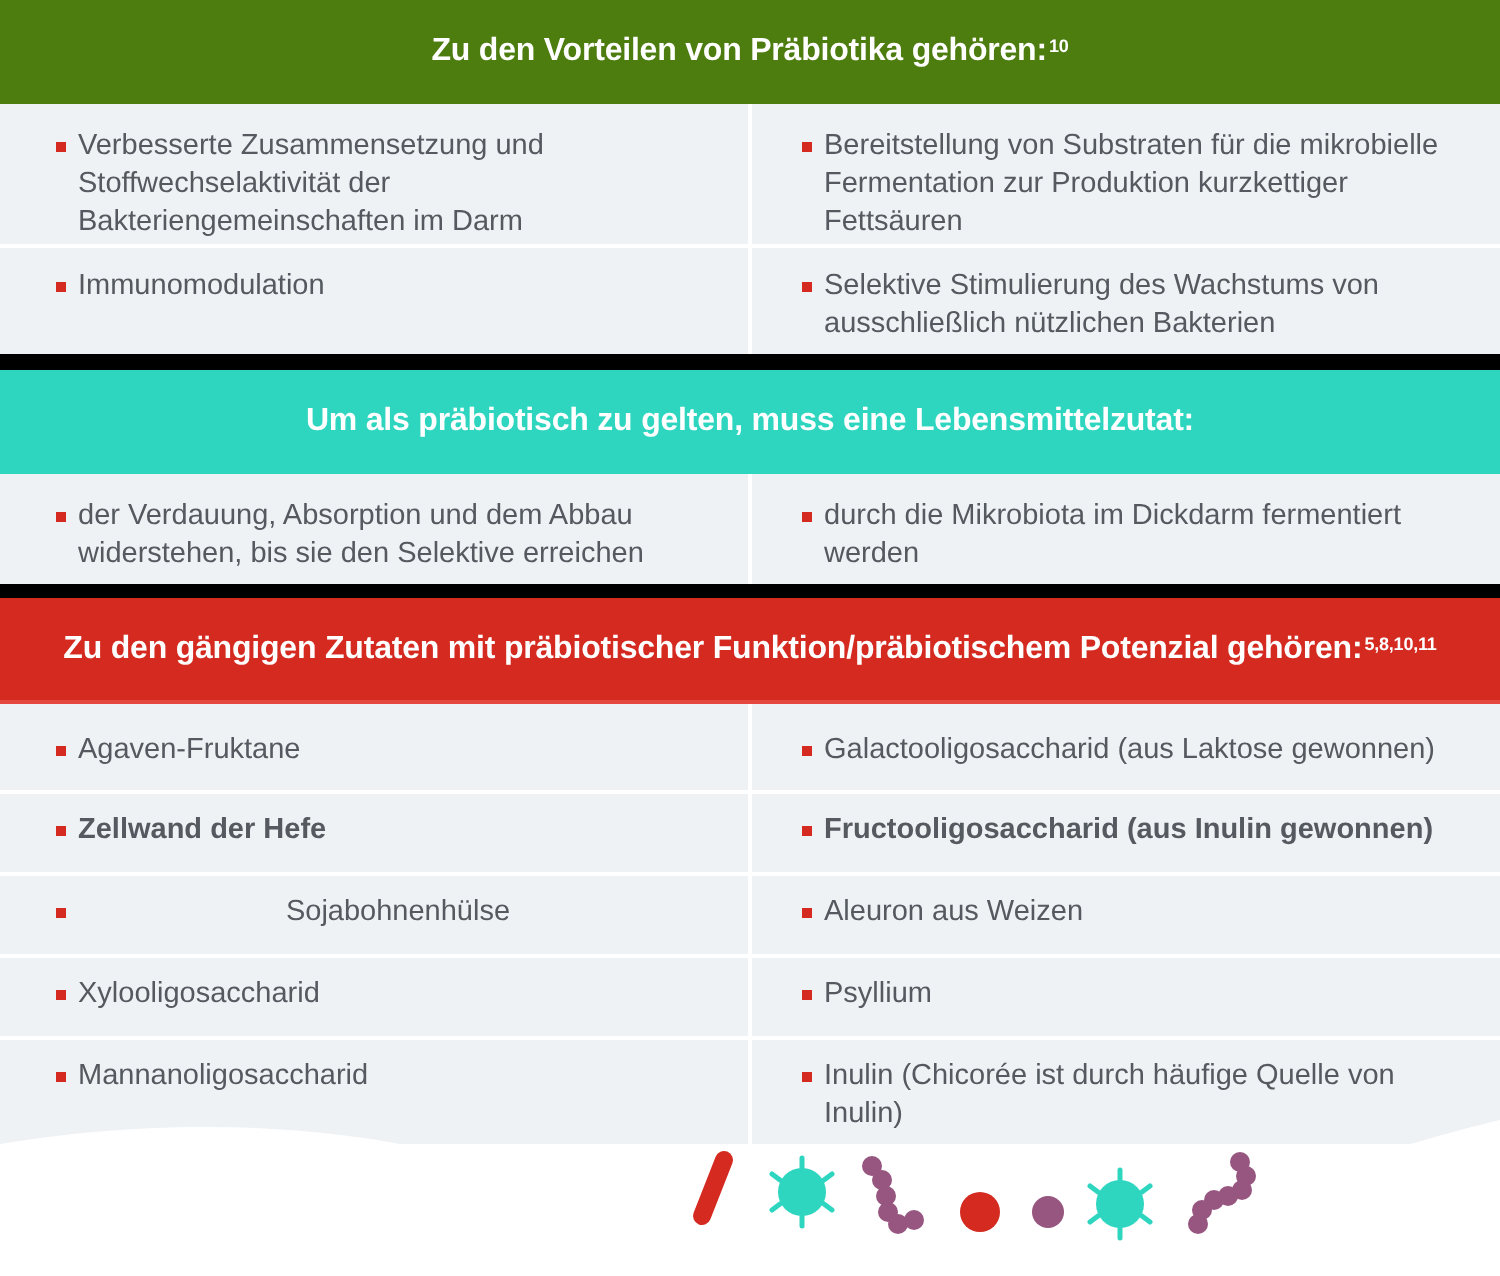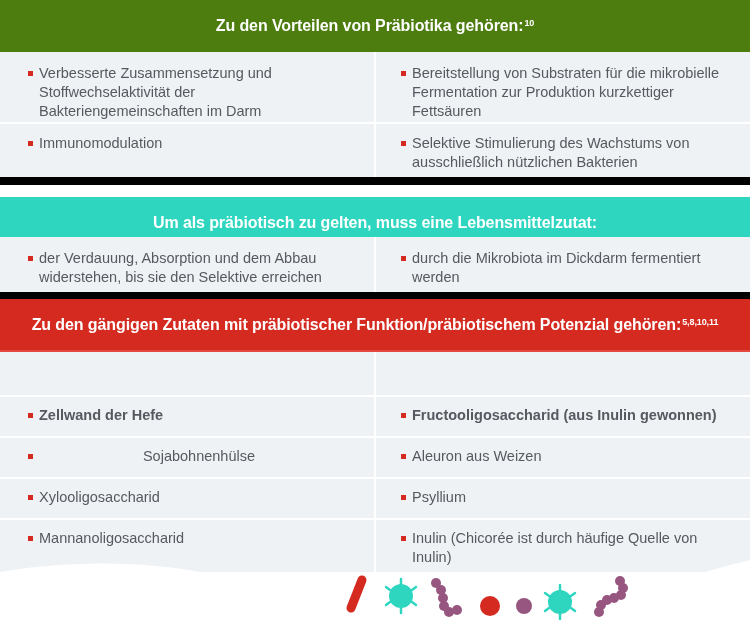--- a/index.html
+++ b/index.html
@@ -62,21 +62,21 @@
       <span>Immunomodulation</span>
     </div>
     <div class="cell right" style="top:10px;">
       <span class="bullet"></span>
       <span>Selektive Stimulierung des Wachstums von ausschließlich nützlichen Bakterien</span>
     </div>
   </div>
 </div>
 <div class="black-bar" style="top:177px; height:8px;"></div>
 
-<div class="section-header" style="top:185px; height:52px; background:#2ED6C0;margin-top:12px;">
+<div class="section-header" style="top:185px; height:52px; background:#2ED6C0;">
   <span>Um als präbiotisch zu gelten, muss eine Lebensmittelzutat:</span>
 </div>
 <div class="grid" style="top:237px; height:55px;">
   <div class="col-divider" style="height:55px;"></div>
   <div class="row" style="top:0; height:55px;">
     <div class="cell left" style="top:12px;">
       <span class="bullet"></span>
       <span>der Verdauung, Absorption und dem Abbau widerstehen, bis sie den Selektive erreichen</span>
     </div>
     <div class="cell right" style="top:12px;">
@@ -87,20 +87,30 @@
 </div>
 <div class="black-bar" style="top:292px; height:7px;"></div>
 
 <div class="section-header" style="top:299px; height:53px; background:#D42A20; border-bottom:2px solid #e5483f; box-sizing:border-box;text-align:center;">
   <span>Zu den gängigen Zutaten mit präbiotischer Funktion/präbiotischem Potenzial gehören:</span>
     <sup>5,8,10,11</sup>
 </div>
 <div class="grid" style="top:352px; height:220px;">
   <div class="col-divider" style="height:220px;"></div>
 
+  <div class="row" style="top:0; height:42px;">
+    <div class="cell left" style="top:14px;">
+      <span class="bullet"></span>
+      <span>Agaven-Fruktane</span>
+    </div>
+    <div class="cell right" style="top:14px;">
+      <span class="bullet"></span>
+      <span>Galactooligosaccharid (aus Laktose gewonnen)</span>
+    </div>
+  </div>
   <div class="row-divider" style="top:43px;"></div>
 
   <div class="row" style="top:45px; height:39px;font-weight:bold;">
     <div class="cell left" style="top:9px;">
       <span class="bullet"></span>
       <span>Zellwand der Hefe</span>
     </div>
     <div class="cell right" style="top:9px;">
       <span class="bullet"></span>
       <span>Fructooligosaccharid (aus Inulin gewonnen)</span>

